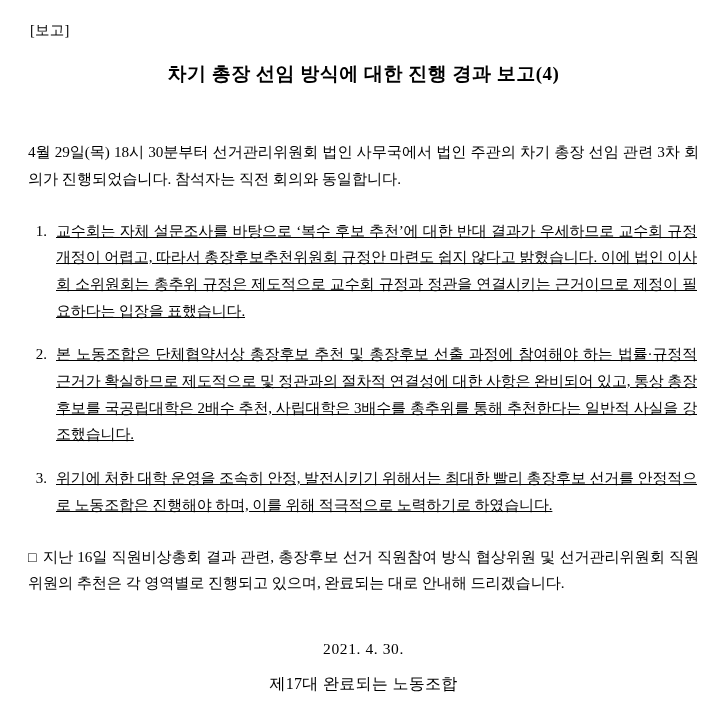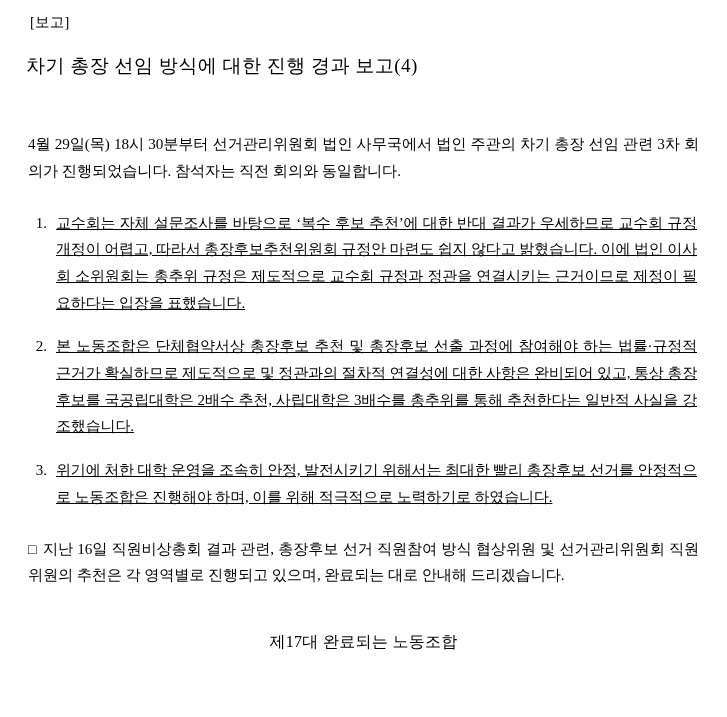--- a/index.html
+++ b/index.html
@@ -13,32 +13,32 @@
     font-family: "Liberation Serif", serif;
     color: #000000;
     position: relative;
     overflow: hidden;
   }
   .page {
     position: relative;
     width: 727px;
     height: 717px;
     box-sizing: border-box;
-    padding: 14px 26px 0 26px;
+    padding: 22px 26px 0 26px;
   }
   .tag {
     font-size: 14.5px;
     line-height: 1.2;
     margin: 0 0 0 4px;
     letter-spacing: 0.2px;
   }
   .doc-title {
-    text-align: left;
+    text-align: center;
     font-size: 19px;
-    font-weight: normal;
+    font-weight: bold;
     letter-spacing: 0.5px;
     margin-top: 22px;
     margin-bottom: 0;
   }
   .lead {
     margin-top: 52px;
     font-size: 15.2px;
     line-height: 1.72;
     text-align: justify;
     text-justify: inter-character;
@@ -125,16 +125,17 @@
       <span class="marker">3.</span>
       <span class="body">위기에 처한 대학 운영을 조속히 안정, 발전시키기 위해서는 최대한 빨리 총장후보 선거를 안정적으로 노동조합은 진행해야 하며, 이를 위해 적극적으로 노력하기로 하였습니다.</span>
     </li>
   </ol>
 
   <div class="box-para">
     <span class="sq">□</span><span>지난 16일 직원비상총회 결과 관련, 총장후보 선거 직원참여 방식 협상위원 및 선거관리위원회 직원위원의 추천은 각 영역별로 진행되고 있으며, 완료되는 대로 안내해 드리겠습니다.</span>
   </div>
 
   <div class="sign">
+    <div class="date">2021. 4. 30.</div>
     <div class="org">제17대 완료되는 노동조합</div>
   </div>
 
 </div>
 
 </body></html>

